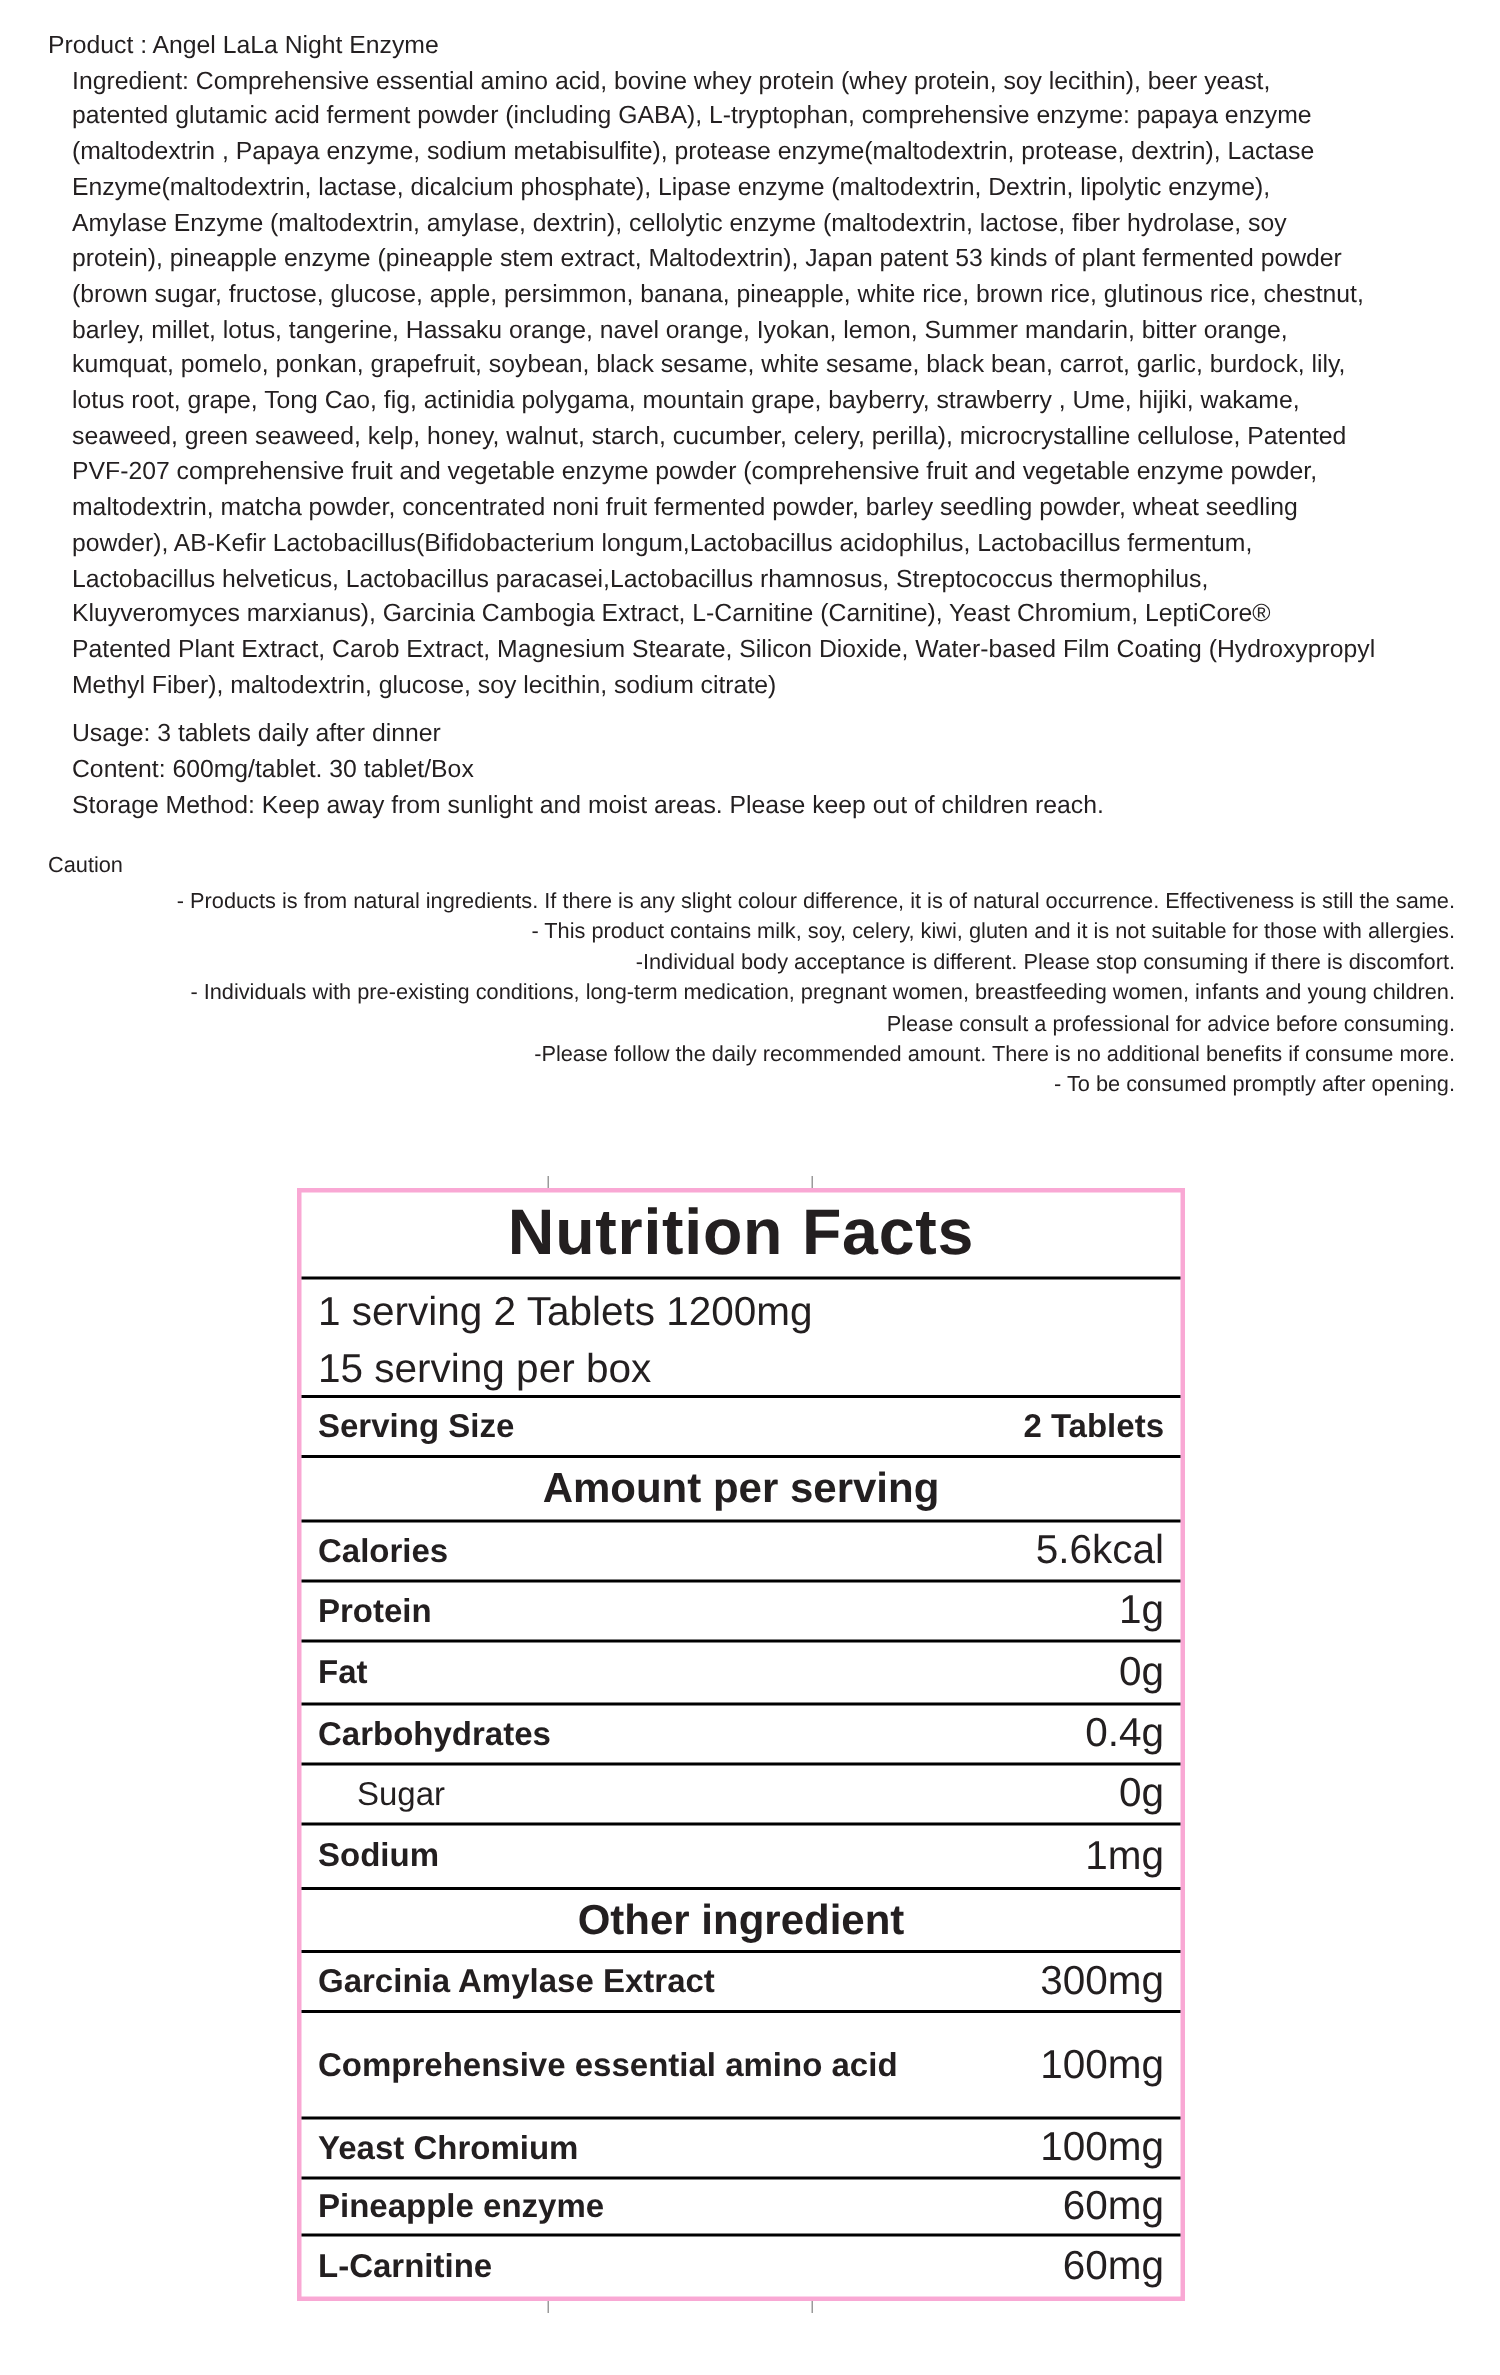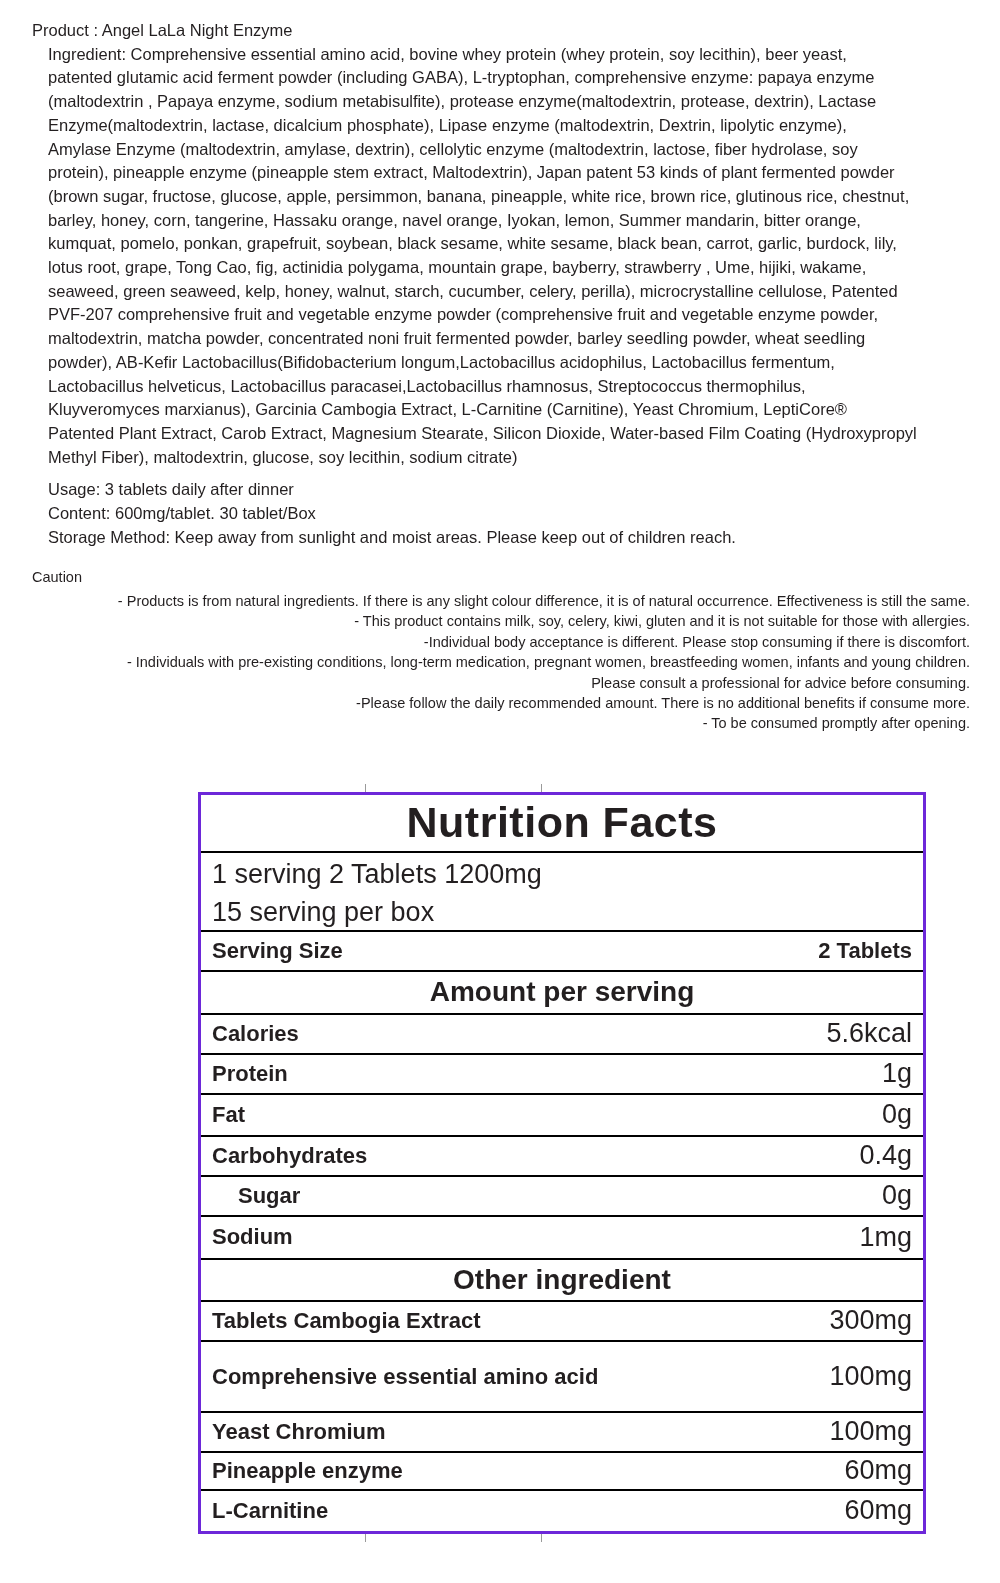--- a/index.html
+++ b/index.html
@@ -14,31 +14,31 @@
   .tline{white-space:pre;font-size:16.5px;line-height:23.7px;margin-left:16px;}
   .product-line{font-size:16.5px;line-height:23.7px;white-space:pre;}
   .usage-block{margin-top:9px;}
   .caution-title{margin-top:18px;font-size:14.5px;line-height:20.4px;}
   .caution-block{margin-top:3px;text-align:right;}
   .caution-block .tline{font-size:14.5px;line-height:20.4px;}
 
   
   .nf-table{
     position:relative;margin-top:58px;margin-left:166px;
-    width:728px;border:3px solid #6d28d9;box-sizing:border-box;background:#fff;
+    width:592px;border:3px solid #f9a8d4;box-sizing:border-box;background:#fff;
   }
   .nf-row{box-sizing:border-box;display:flex;align-items:center;padding:0 11px;}
   .nf-row + .nf-row{border-top:2px solid #000;}
   .r-title{height:56px;justify-content:center;font-size:43px;font-weight:bold;letter-spacing:.5px;}
   .r-servinfo{height:79px;display:block;padding-top:2px;}
   .r-servinfo .si-line{font-size:27px;line-height:38px;white-space:pre;}
   .kv{justify-content:space-between;}
   .lbl{font-weight:bold;font-size:22px;}
   .val{font-size:27px;font-weight:normal;}
-  .plain{font-weight:bold;}
+  .plain{font-weight:normal;}
   .ind{padding-left:26px;}
   .hdr{justify-content:center;font-size:28px;font-weight:bold;}
   .wrap-lbl{width:400px;line-height:31px;}
   .h40{height:40px}.h42{height:42px}.h43{height:43px}.h38{height:38px}.h71{height:71px}
   
   .tick{position:absolute;width:1px;height:8px;background:#9a9a9a;}
   .tick.t1{left:164px}.tick.t2{left:340px}
   .tick.top{top:-11px}.tick.bot{bottom:-11px}
 </style>
 </head>
@@ -49,21 +49,21 @@
   <div class="product-line">Product : Angel LaLa Night Enzyme</div>
 
   <div class="ingredient-block">
       <div class="tline">Ingredient: Comprehensive essential amino acid, bovine whey protein (whey protein, soy lecithin), beer yeast,</div>
       <div class="tline">patented glutamic acid ferment powder (including GABA), L-tryptophan, comprehensive enzyme: papaya enzyme</div>
       <div class="tline">(maltodextrin , Papaya enzyme, sodium metabisulfite), protease enzyme(maltodextrin, protease, dextrin), Lactase</div>
       <div class="tline">Enzyme(maltodextrin, lactase, dicalcium phosphate), Lipase enzyme (maltodextrin, Dextrin, lipolytic enzyme),</div>
       <div class="tline">Amylase Enzyme (maltodextrin, amylase, dextrin), cellolytic enzyme (maltodextrin, lactose, fiber hydrolase, soy</div>
       <div class="tline">protein), pineapple enzyme (pineapple stem extract, Maltodextrin), Japan patent 53 kinds of plant fermented powder</div>
       <div class="tline">(brown sugar, fructose, glucose, apple, persimmon, banana, pineapple, white rice, brown rice, glutinous rice, chestnut,</div>
-      <div class="tline">barley, honey, corn, tangerine, Hassaku orange, navel orange, Iyokan, lemon, Summer mandarin, bitter orange,</div>
+      <div class="tline">barley, millet, lotus, tangerine, Hassaku orange, navel orange, Iyokan, lemon, Summer mandarin, bitter orange,</div>
       <div class="tline">kumquat, pomelo, ponkan, grapefruit, soybean, black sesame, white sesame, black bean, carrot, garlic, burdock, lily,</div>
       <div class="tline">lotus root, grape, Tong Cao, fig, actinidia polygama, mountain grape, bayberry, strawberry , Ume, hijiki, wakame,</div>
       <div class="tline">seaweed, green seaweed, kelp, honey, walnut, starch, cucumber, celery, perilla), microcrystalline cellulose, Patented</div>
       <div class="tline">PVF-207 comprehensive fruit and vegetable enzyme powder (comprehensive fruit and vegetable enzyme powder,</div>
       <div class="tline">maltodextrin, matcha powder, concentrated noni fruit fermented powder, barley seedling powder, wheat seedling</div>
       <div class="tline">powder), AB-Kefir Lactobacillus(Bifidobacterium longum,Lactobacillus acidophilus, Lactobacillus fermentum,</div>
       <div class="tline">Lactobacillus helveticus, Lactobacillus paracasei,Lactobacillus rhamnosus, Streptococcus thermophilus,</div>
       <div class="tline">Kluyveromyces marxianus), Garcinia Cambogia Extract, L-Carnitine (Carnitine), Yeast Chromium, LeptiCore®</div>
       <div class="tline">Patented Plant Extract, Carob Extract, Magnesium Stearate, Silicon Dioxide, Water-based Film Coating (Hydroxypropyl</div>
       <div class="tline">Methyl Fiber), maltodextrin, glucose, soy lecithin, sodium citrate)</div>
@@ -133,21 +133,21 @@
     </div>
 
     <div class="nf-row kv h43">
       <span class="lbl">Sodium</span>
       <span class="val">1mg</span>
     </div>
 
     <div class="nf-row hdr h42">Other ingredient</div>
 
     <div class="nf-row kv h40">
-      <span class="lbl">Tablets Cambogia Extract</span>
+      <span class="lbl">Garcinia Amylase Extract</span>
       <span class="val">300mg</span>
     </div>
 
     <div class="nf-row kv h71">
       <span class="lbl wrap-lbl">Comprehensive essential amino acid</span>
       <span class="val">100mg</span>
     </div>
 
     <div class="nf-row kv h40">
       <span class="lbl">Yeast Chromium</span>

